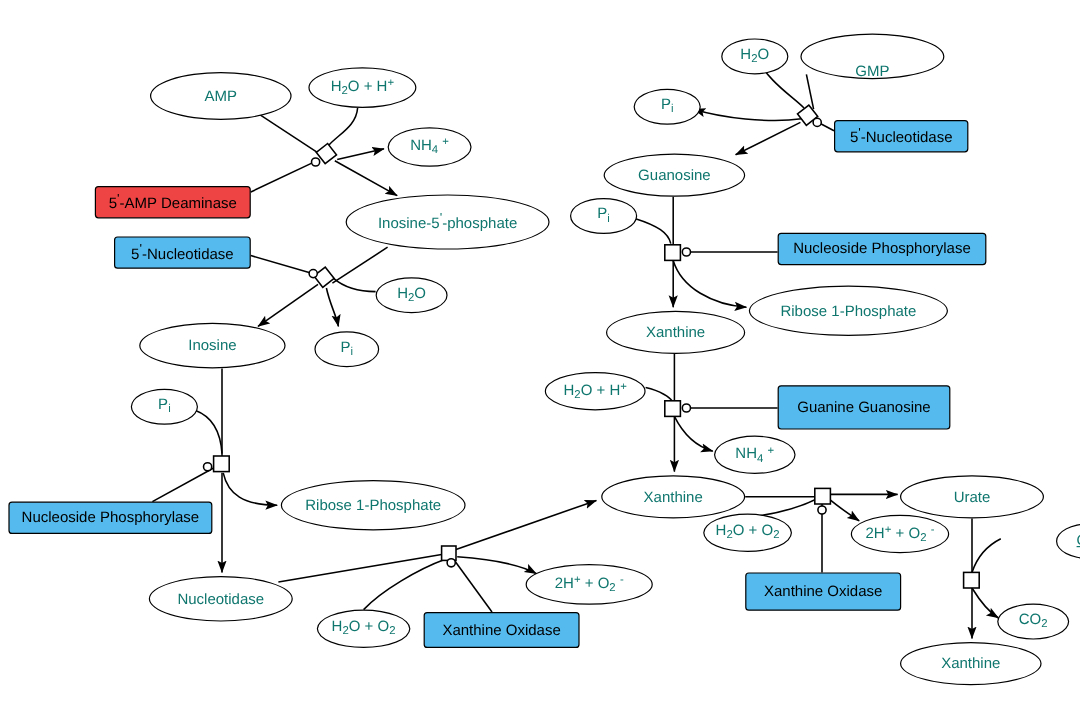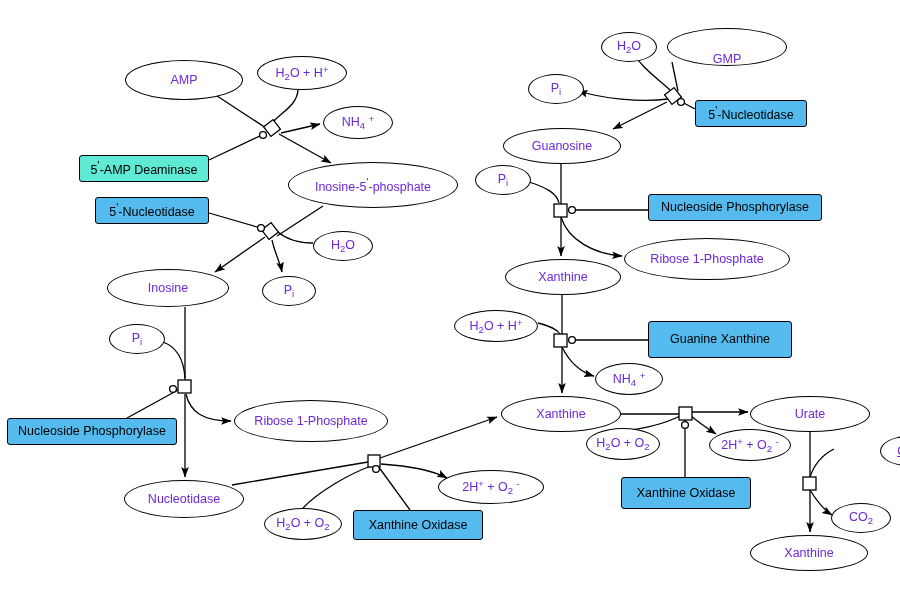--- a/index.html
+++ b/index.html
@@ -23,21 +23,21 @@
     height: 600px;
   }
   .metabolite {
     position: absolute;
     display: flex;
     align-items: center;
     justify-content: center;
     border: 1.3px solid #000000;
     border-radius: 50%;
     background: #ffffff;
-    color: #6d28d9;
+    color: #0f766e;
     font-size: 12.5px;
     line-height: 1;
     text-align: center;
     white-space: nowrap;
     box-sizing: border-box;
     z-index: 3;
   }
   .enzyme {
     position: absolute;
     display: flex;
@@ -167,21 +167,21 @@
       </div>
       <div class="metabolite" style="left: 323px; top: 106px; width: 70px; height: 33px;">
         <span>NH<sub>4</sub> <sup>+</sup></span>
       </div>
       <div class="metabolite" style="left: 288px; top: 162px; width: 170px; height: 46px;">
         <span>Inosine-5<span class="prime">'</span>-phosphate</span>
       </div>
       <div class="metabolite" style="left: 313px; top: 231px; width: 60px; height: 30px;">
         <span>H<sub>2</sub>O</span>
       </div>
-      <div class="metabolite" style="left: 107px; top: 269px; width: 122px; height: 38px;">
+      <div class="metabolite" style="left: 116px; top: 269px; width: 122px; height: 38px;">
         <span>Inosine</span>
       </div>
       <div class="metabolite" style="left: 262px; top: 276px; width: 54px; height: 30px;">
         <span>P<sub>i</sub></span>
       </div>
       <div class="metabolite" style="left: 109px; top: 324px; width: 56px; height: 30px;">
         <span>P<sub>i</sub></span>
       </div>
       <div class="metabolite" style="left: 234px; top: 400px; width: 154px; height: 42px;">
         <span>Ribose 1-Phosphate</span>
@@ -236,38 +236,38 @@
       </div>
       <div class="metabolite" style="left: 880px; top: 436px; width: 56px; height: 30px; text-decoration: underline;">
         <span>O<sub>2</sub> <sup>-</sup></span>
       </div>
       <div class="metabolite" style="left: 831px; top: 503px; width: 60px; height: 30px;">
         <span>CO<sub>2</sub></span>
       </div>
       <div class="metabolite" style="left: 750px; top: 535px; width: 118px; height: 36px;">
         <span>Xanthine</span>
       </div>
-      <div class="enzyme" style="left: 79px; top: 155px; width: 130px; height: 27px; background: #5eead4; border-color: rgb(0, 0, 0);">
+      <div class="enzyme" style="left: 79px; top: 155px; width: 130px; height: 27px; background: #ef4444; border-color: rgb(0, 0, 0);">
         <span>5<span class="prime">'</span>-AMP Deaminase</span>
       </div>
       <div class="enzyme" style="left: 95px; top: 197px; width: 114px; height: 27px; background: rgb(85, 187, 238); border-color: rgb(0, 0, 0);">
         <span>5<span class="prime">'</span>-Nucleotidase</span>
       </div>
       <div class="enzyme" style="left: 7px; top: 418px; width: 170px; height: 27px; background: rgb(85, 187, 238); border-color: rgb(0, 0, 0);">
         <span>Nucleoside Phosphorylase</span>
       </div>
       <div class="enzyme" style="left: 353px; top: 510px; width: 130px; height: 30px; background: rgb(85, 187, 238); border-color: rgb(0, 0, 0);">
         <span>Xanthine Oxidase</span>
       </div>
       <div class="enzyme" style="left: 695px; top: 100px; width: 112px; height: 27px; background: rgb(85, 187, 238); border-color: rgb(0, 0, 0);">
         <span>5<span class="prime">'</span>-Nucleotidase</span>
       </div>
       <div class="enzyme" style="left: 648px; top: 194px; width: 174px; height: 27px; background: rgb(85, 187, 238); border-color: rgb(0, 0, 0);">
         <span>Nucleoside Phosphorylase</span>
       </div>
       <div class="enzyme" style="left: 648px; top: 321px; width: 144px; height: 37px; background: rgb(85, 187, 238); border-color: rgb(0, 0, 0);">
-        <span>Guanine Xanthine</span>
+        <span>Guanine Guanosine</span>
       </div>
       <div class="enzyme" style="left: 621px; top: 477px; width: 130px; height: 32px; background: rgb(85, 187, 238); border-color: rgb(0, 0, 0);">
         <span>Xanthine Oxidase</span>
       </div>
     </div>
 </div>
 
 </body></html>

